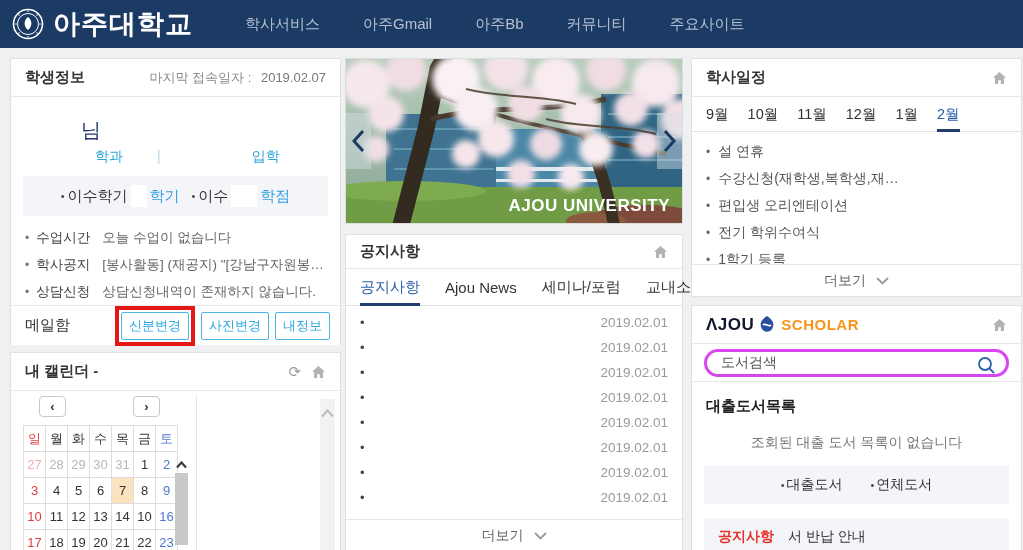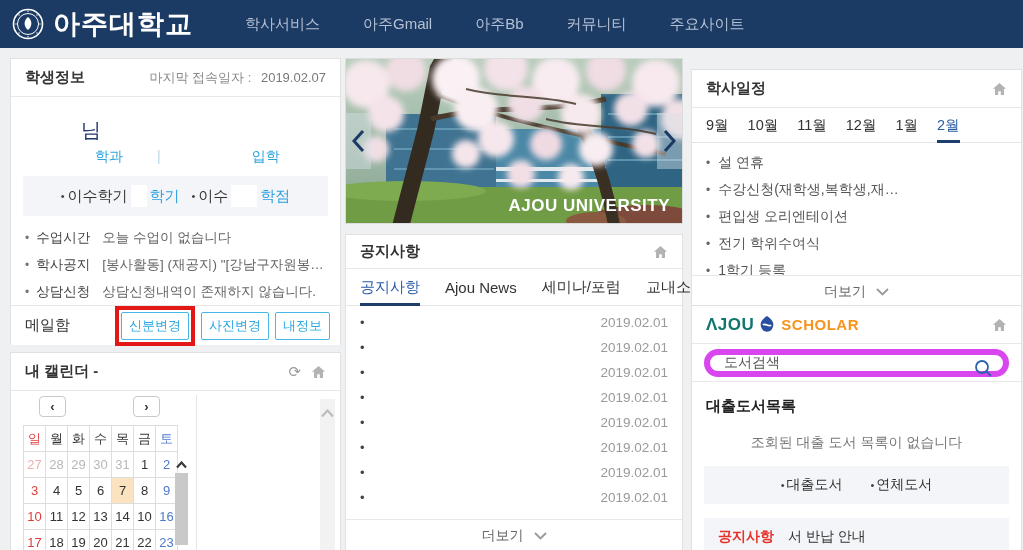--- a/index.html
+++ b/index.html
@@ -85,35 +85,35 @@
   .tab.active::after { content:''; position:absolute; left:0; right:0; bottom:-1px; height:3px; background:#1e3f6e; }
   .copy-icon { margin-left:auto; position:relative; width:13px; height:13px; cursor:pointer; }
   .copy-icon::before { content:''; position:absolute; left:0; bottom:0; width:10px; height:9px; border:1px solid #bbb; background:#eee; }
   .copy-icon::after { content:''; position:absolute; right:0; top:0; width:10px; height:9px; border:1px solid #bbb; background:#f8f8f8; }
   .notice-list { padding:4px 14px 0; }
   .notice-row { display:flex; align-items:center; height:25px; cursor:pointer; }
   .notice-row .bullet { color:#444; font-size:13px; }
   .notice-row .date { margin-left:auto; color:#9a9a9a; font-size:13.5px; }
 
   
-  #schedule-panel { left:691px; top:69px; width:331px; height:239px; }
+  #schedule-panel { left:691px; top:58px; width:331px; height:239px; }
   #schedule-panel .tab-bar { height:35px; }
   #schedule-panel .tab { font-size:14.5px; margin-right:19px; }
   .sched-list { padding:6px 14px 0; }
   .sched-row { display:flex; align-items:center; height:27px; font-size:14px; color:#555; cursor:pointer; }
   .sched-row .bullet { color:#666; font-size:12px; margin-right:8px; }
 
   
   #scholar-panel { left:691px; top:305px; width:331px; height:247px; }
   .scholar-logo { display:flex; align-items:center; }
-  .logo-ajou { color:#0f766e; font-weight:bold; font-size:17px; letter-spacing:0.5px; }
+  .logo-ajou { color:#0f172a; font-weight:bold; font-size:17px; letter-spacing:0.5px; }
   .logo-mark { margin:0 4px 0 3px; display:block; }
   .logo-scholar { color:#f7941e; font-weight:bold; font-size:15px; letter-spacing:0.5px; }
   .search-row { height:38px; display:flex; align-items:center; padding:0 12px; border-bottom:1px solid #e8e8e8; }
-  .search-pill { position:relative; width:100%; height:28px; border:6px solid #d946ef; border-radius:15px; background:#fff; display:flex; align-items:center; padding:0 34px 0 14px; cursor:text; }
+  .search-pill { position:relative; width:100%; height:28px; border:3px solid #d946ef; border-radius:15px; background:#fff; display:flex; align-items:center; padding:0 34px 0 14px; cursor:text; }
   .search-placeholder { color:#555; font-size:14px; }
   .search-icon { position:absolute; right:10px; top:4px; cursor:pointer; }
   .loan-title { margin:15px 14px 0; font-size:15px; font-weight:bold; color:#222; }
   .empty-msg { margin-top:18px; text-align:center; color:#777; font-size:14px; }
   .gray-bar { margin:14px 12px 0; background:#f4f5f8; height:38px; display:flex; align-items:center; font-size:14px; color:#333; }
   .bar-center { justify-content:center; }
   .loan-tab { margin:0 14px; cursor:pointer; }
   .loan-tab .dot { font-size:11px; margin-right:2px; color:#444; }
   .bar-notice { padding-left:14px; }
   .bar-notice .notice-label { color:#e8302a; font-weight:bold; margin-right:14px; }

